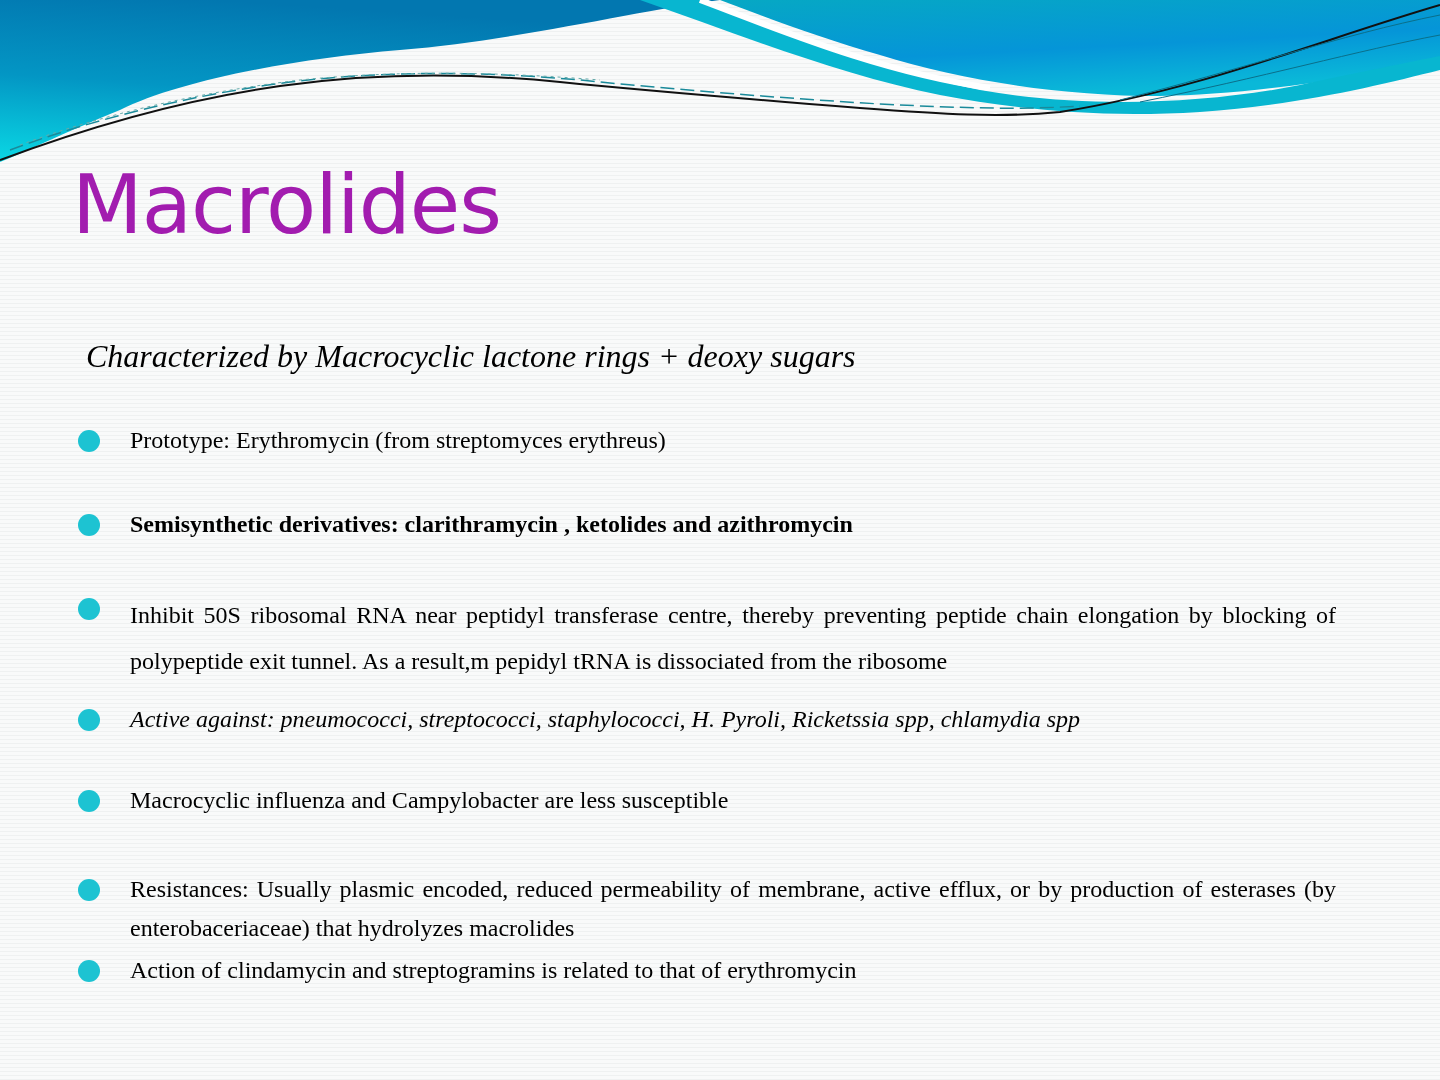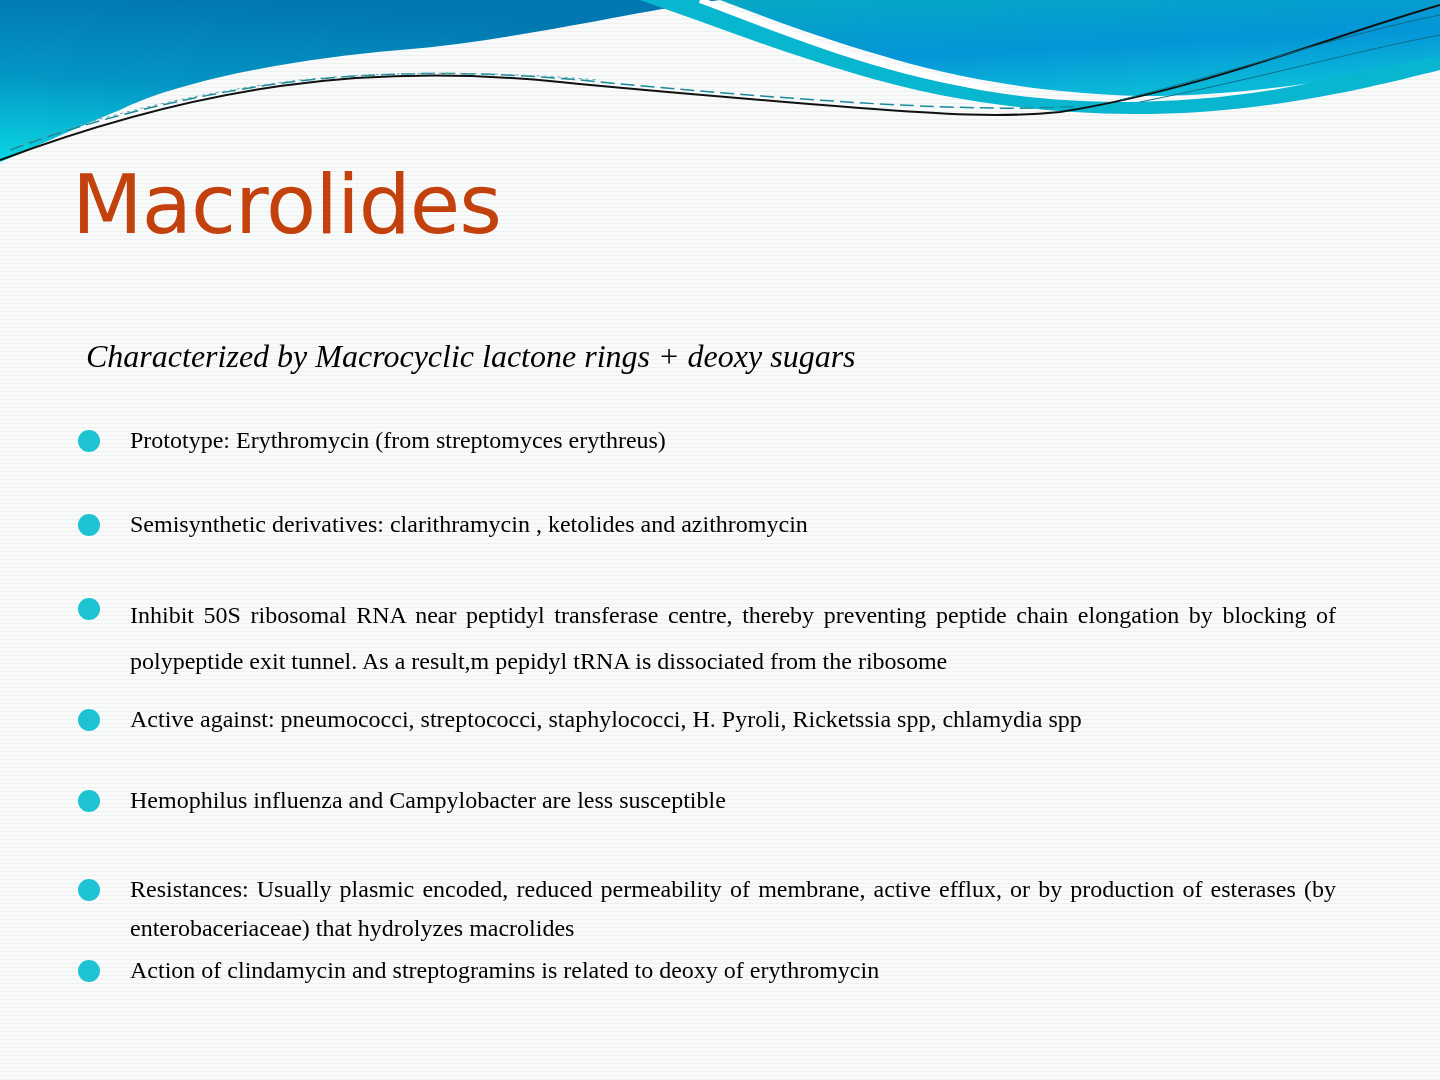--- a/index.html
+++ b/index.html
@@ -32,21 +32,21 @@
     .slide-title {
       position: absolute;
       left: 72px;
       top: 150px;
       margin: 0;
       font-family: "DejaVu Sans", sans-serif;
       font-weight: normal;
       font-size: 82px;
       line-height: 110px;
       letter-spacing: -1px;
-      color: #c2410c;
+      color: #a21caf;
     }
     .intro-line {
       position: absolute;
       left: 86px;
       top: 336px;
       font-size: 32px;
       line-height: 40px;
       white-space: nowrap;
       font-style: italic;
     }
@@ -66,30 +66,30 @@
     }
     .bullet-text {
       margin-left: 52px;
       text-align: justify;
       text-align-last: left;
     }
     .b1 { top: 420px; }
     .b1 .bullet-text { line-height: 40px; }
     .b1 .bullet-dot { top: 10px; }
 
-    .b2 { top: 504px; }
+    .b2 { top: 504px; font-weight: bold; }
     .b2 .bullet-text { line-height: 40px; }
     .b2 .bullet-dot { top: 10px; }
 
     .b3 { top: 592px; }
     .b3 .bullet-text { line-height: 46px; }
     .b3 .bullet-dot { top: 6px; }
 
     .b4 { top: 700px; }
-    .b4 .bullet-text { line-height: 39px; }
+    .b4 .bullet-text { line-height: 39px; font-style: italic; }
     .b4 .bullet-dot { top: 9px; }
 
     .b5 { top: 780px; }
     .b5 .bullet-text { line-height: 40px; }
     .b5 .bullet-dot { top: 10px; }
 
     .b6 { top: 870px; }
     .b6 .bullet-text { line-height: 39px; }
     .b6 .bullet-dot { top: 9px; }
 
@@ -148,24 +148,24 @@
   <div class="bullet-text">Inhibit 50S ribosomal RNA near peptidyl transferase centre, thereby preventing peptide  chain elongation by blocking of polypeptide exit tunnel. As a result,m pepidyl tRNA is  dissociated from the ribosome</div>
 </div>
 
 <div class="bullet-item b4">
   <span class="bullet-dot"></span>
   <div class="bullet-text">Active against: pneumococci, streptococci, staphylococci, H. Pyroli, Ricketssia spp, chlamydia spp</div>
 </div>
 
 <div class="bullet-item b5">
   <span class="bullet-dot"></span>
-  <div class="bullet-text">Hemophilus influenza and Campylobacter are less susceptible</div>
+  <div class="bullet-text">Macrocyclic influenza and Campylobacter are less susceptible</div>
 </div>
 
 <div class="bullet-item b6">
   <span class="bullet-dot"></span>
   <div class="bullet-text">Resistances: Usually plasmic encoded, reduced permeability of membrane, active efflux,  or by production of esterases (by enterobaceriaceae) that hydrolyzes macrolides</div>
 </div>
 
 <div class="bullet-item b7">
   <span class="bullet-dot"></span>
-  <div class="bullet-text">Action of clindamycin and streptogramins is related to deoxy of erythromycin</div>
+  <div class="bullet-text">Action of clindamycin and streptogramins is related to that of erythromycin</div>
 </div>
 
 </body></html>

